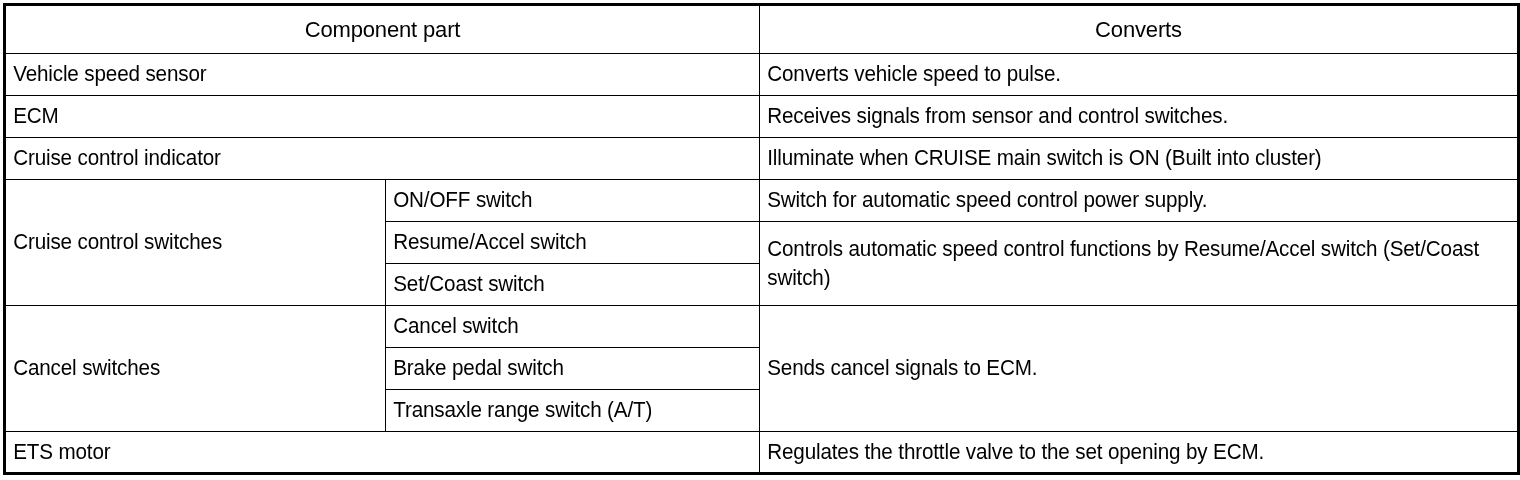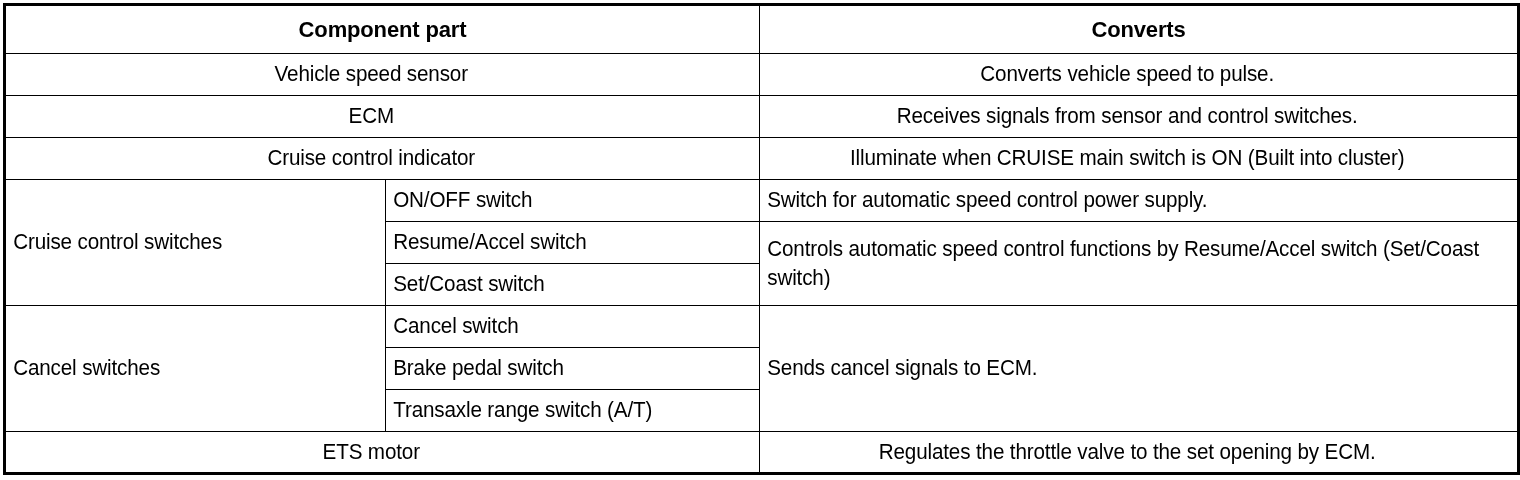--- a/index.html
+++ b/index.html
@@ -27,31 +27,31 @@
     vertical-align: middle;
     font-size: 21.5px;
     font-weight: normal;
     line-height: 1.32;
     letter-spacing: -0.15px;
     transform: scaleX(0.96);
     transform-origin: left center;
     white-space: normal;
   }
   #spec-table thead th {
-    font-weight: bold;
+    font-weight: normal;
     text-align: center;
     font-size: 22px;
     padding-left: 0;
     transform: none;
     height: 47px;
   }
   .col-part   { width: 381px; }
   .col-sub    { width: 374px; }
   .col-func   { width: 759px; }
-  .r-single   { height: 42px; text-align: center; }
+  .r-single   { height: 42px; }
   .r-ind      { height: 42px; }
   .cell-group { vertical-align: top; padding-top: 10px; }
   .cell-func-wrap { padding-right: 10px; }
 </style>
 </head>
 <body>
 
 <table id="spec-table">
   <colgroup>
     <col class="col-part">

